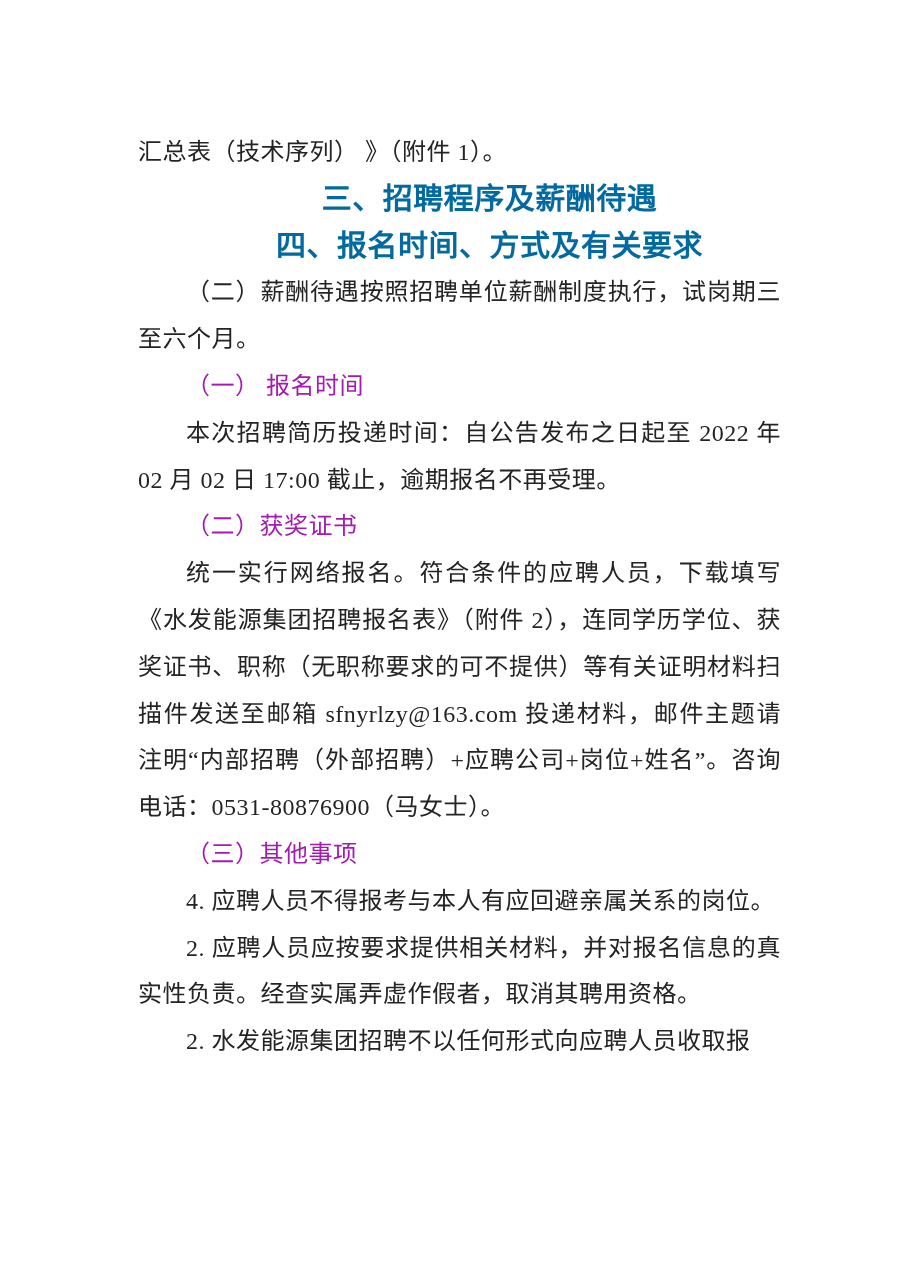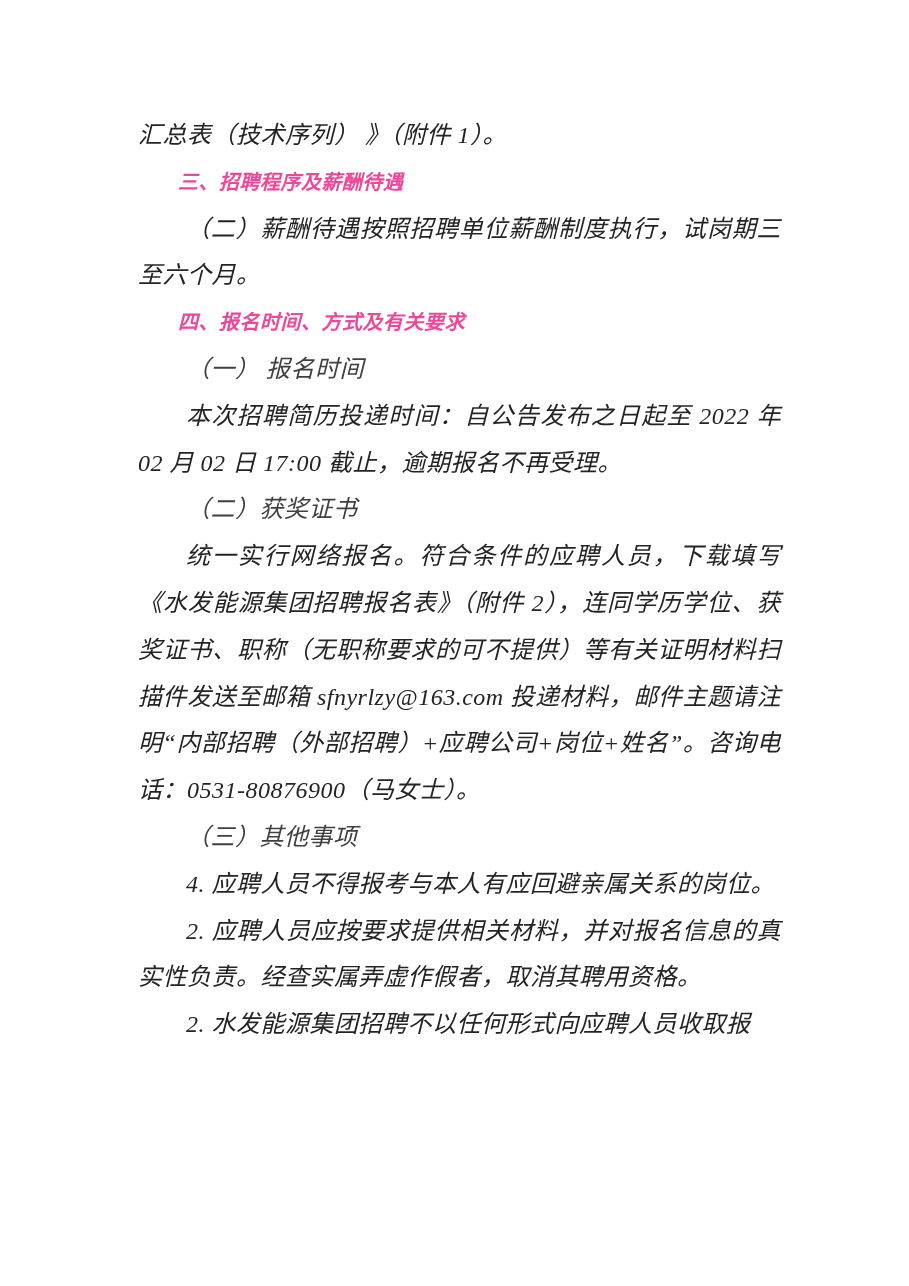--- a/index.html
+++ b/index.html
@@ -17,23 +17,22 @@
   .doc-page {
     position: absolute;
     left: 0; top: 0;
     width: 909px;
     height: 1286px;
     background: #ffffff;
   }
   .doc-content {
     position: absolute;
     left: 138px;
-    top: 112px;
+    top: 129px;
     width: 643px;
-    font-style: italic;
   }
   .blk {
     margin: 0;
     padding: 0;
     font-size: 24px;
     line-height: 46.8px;
     color: #242424;
     text-align: justify;
     text-justify: inter-ideograph;
     overflow-wrap: break-word;
@@ -42,40 +41,40 @@
   .blk.continuation {
     text-indent: 0;
   }
   .blk.paragraph {
     text-indent: 2em;
   }
   .blk.heading {
     text-indent: 2em;
     font-family: "Liberation Sans", "DejaVu Sans", sans-serif;
     font-weight: bold;
-    font-size: 20px;
-    color: #ec4899;
-    text-align: left;
+    font-size: 30px;
+    color: #0369a1;
+    text-align: center;
   }
   .blk.subheading {
     text-indent: 2em;
     font-size: 24px;
-    color: #404040;
+    color: #a21caf;
     text-align: left;
   }
 </style>
 </head>
 <body>
 
 <div class="doc-page">
   <div class="doc-content" id="doc-content">
       <div class="blk continuation">汇总表（技术序列） 》（附件 1）。</div>
       <div class="blk heading">三、招聘程序及薪酬待遇</div>
+      <div class="blk heading">四、报名时间、方式及有关要求</div>
       <div class="blk paragraph">（二）薪酬待遇按照招聘单位薪酬制度执行，试岗期三至六个月。</div>
-      <div class="blk heading">四、报名时间、方式及有关要求</div>
       <div class="blk subheading">（一） 报名时间</div>
       <div class="blk paragraph">本次招聘简历投递时间：自公告发布之日起至 2022 年 02 月 02 日 17:00 截止，逾期报名不再受理。</div>
       <div class="blk subheading">（二）获奖证书</div>
       <div class="blk paragraph">统一实行网络报名。符合条件的应聘人员，下载填写《水发能源集团招聘报名表》（附件 2），连同学历学位、获奖证书、职称（无职称要求的可不提供）等有关证明材料扫描件发送至邮箱 sfnyrlzy@163.com 投递材料，邮件主题请注明“内部招聘（外部招聘）+应聘公司+岗位+姓名”。咨询电话：0531-80876900（马女士）。</div>
       <div class="blk subheading">（三）其他事项</div>
       <div class="blk paragraph">4. 应聘人员不得报考与本人有应回避亲属关系的岗位。</div>
       <div class="blk paragraph">2. 应聘人员应按要求提供相关材料，并对报名信息的真实性负责。经查实属弄虚作假者，取消其聘用资格。</div>
       <div class="blk paragraph">2. 水发能源集团招聘不以任何形式向应聘人员收取报</div>
     </div>
 </div>

